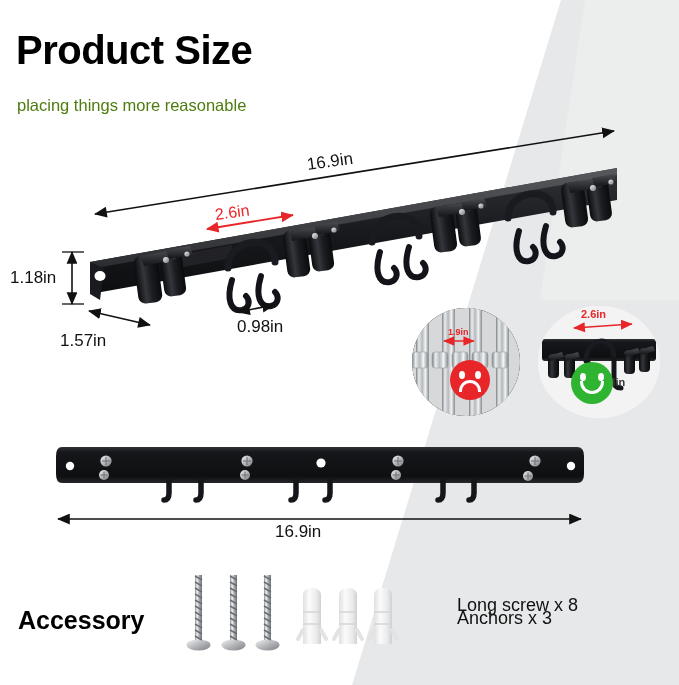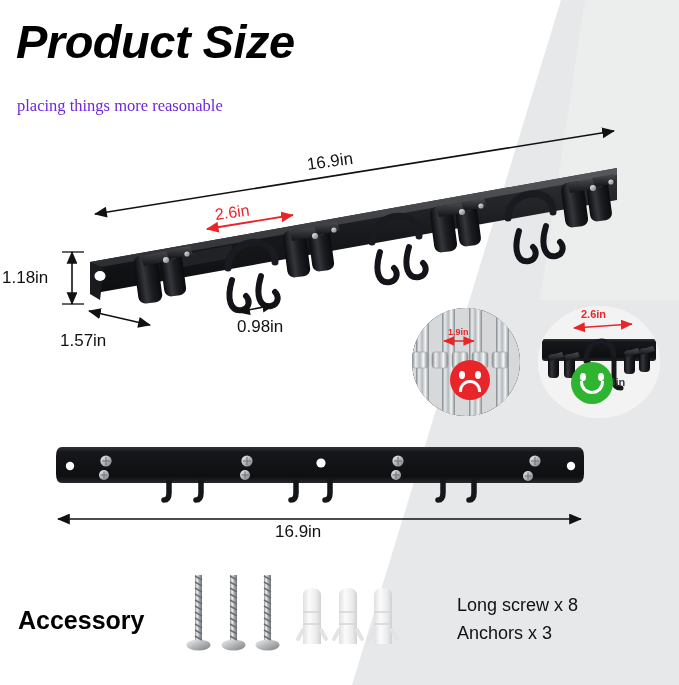--- a/index.html
+++ b/index.html
@@ -13,40 +13,40 @@
   #stage{position:relative;width:679px;height:685px;overflow:hidden;background:#fff;}
 
   
   .bg-band{
     position:absolute;top:0;left:0;width:679px;height:685px;
     pointer-events:none;
   }
 
   
   .title{
-    position:absolute;left:16px;top:18px;
-    font-size:47px;font-weight:bold;color:#000;
-    letter-spacing:-0.5px;line-height:1;font-style:italic;
+    position:absolute;left:16px;top:30px;
+    font-size:40px;font-weight:bold;color:#000;
+    letter-spacing:-0.5px;line-height:1;
   }
   .sub1{position:absolute;left:17px;top:71px;font-size:16.5px;color:#111;}
-  .sub2{position:absolute;left:17px;top:96px;font-size:16.5px;color:#6d28d9;font-family:Liberation Serif, serif;}
+  .sub2{position:absolute;left:17px;top:96px;font-size:16.5px;color:#4d7c0f;}
 
   .accessory-title{
     position:absolute;left:18px;top:606px;
     font-size:25px;font-weight:bold;color:#000;letter-spacing:0px;text-align:center;
   }
   .acc-line1{position:absolute;left:457px;top:595px;font-size:18px;color:#111;}
-  .acc-line2{position:absolute;left:457px;top:623px;font-size:18px;color:#111;}
+  .acc-line2{position:absolute;left:457px;top:608px;font-size:18px;color:#111;}
 
   
   .dim{position:absolute;color:#111;font-size:17px;white-space:nowrap;}
   .dim.red{color:#e8262a;}
   .dim-169-top{left:307px;top:155px;transform:rotate(-7.6deg);transform-origin:left center;}
   .dim-26-top{left:215px;top:206px;font-size:16px;transform:rotate(-7.6deg);transform-origin:left center;}
-  .dim-118{left:2px;top:268px;}
+  .dim-118{left:10px;top:268px;}
   .dim-157{left:60px;top:331px;}
   .dim-098{left:237px;top:317px;}
   .dim-169-bot{left:275px;top:522px;}
 
   
   svg.layer{position:absolute;left:0;top:0;width:679px;height:685px;overflow:visible;}
 
   
   .inset{
     position:absolute;border-radius:50%;overflow:hidden;

